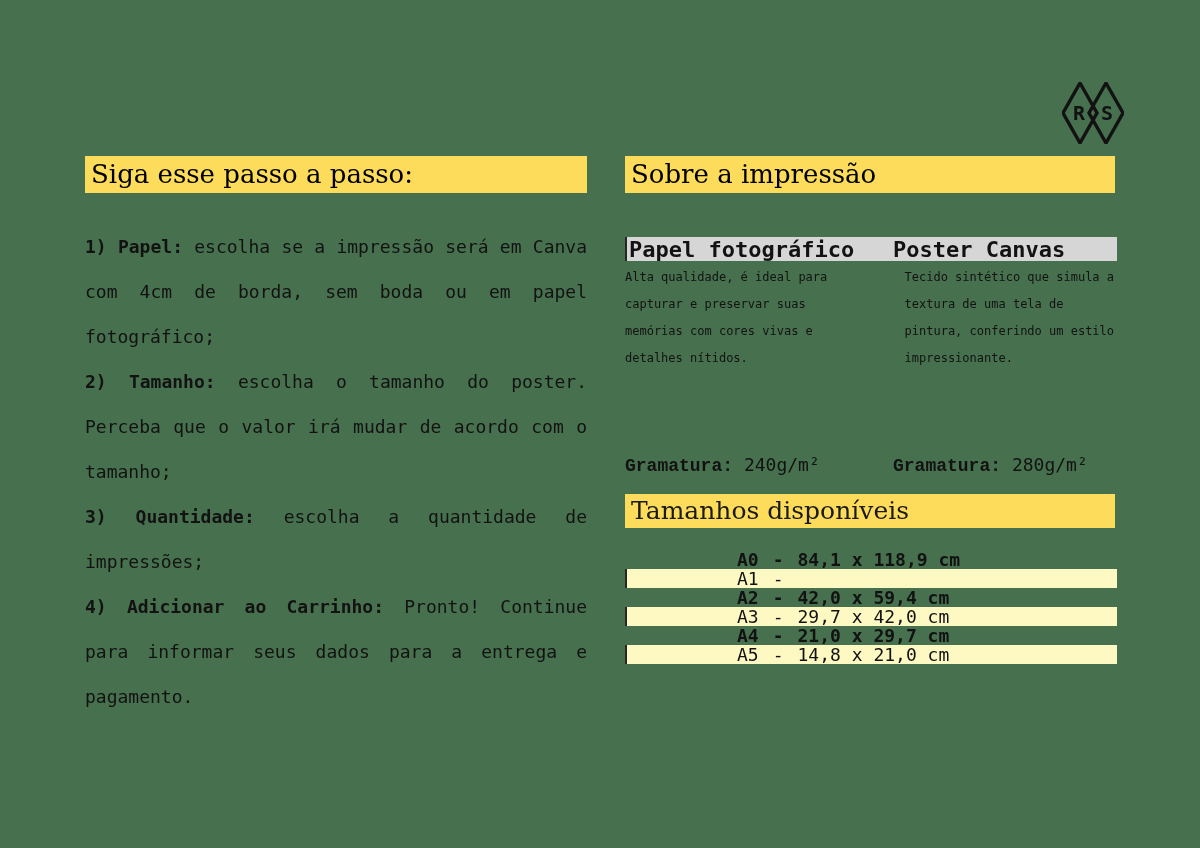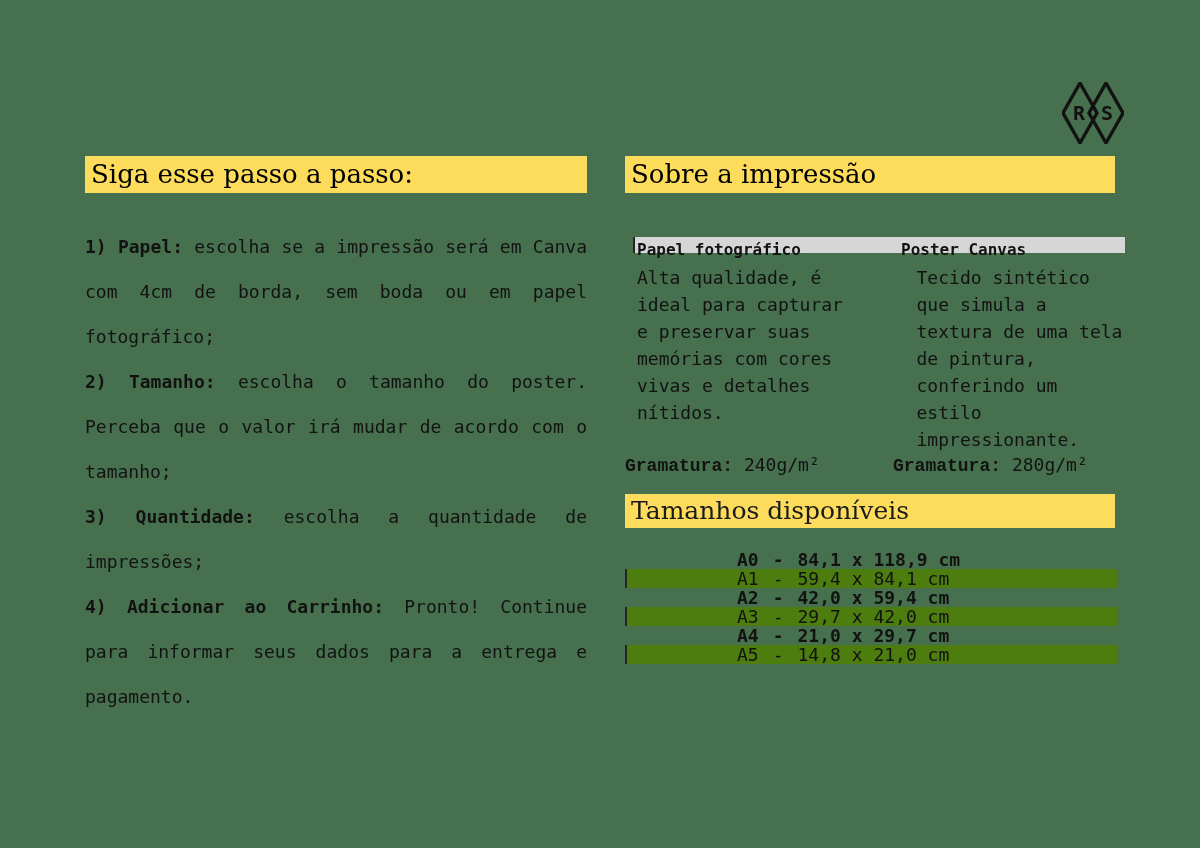--- a/index.html
+++ b/index.html
@@ -33,48 +33,48 @@
   }
   .steps p{margin:0;}
   .steps strong{font-weight:bold;}
   
   .right-panel{position:absolute;left:625px;top:156px;width:492px;height:560px;}
   .right-panel .ybar{position:absolute;left:0;top:0;width:484px;}
   .two-col{display:flex;}
   .col1{width:268px;padding-right:28px;box-sizing:border-box;}
   .col2{width:222px;}
   .mat-head{
-    position:absolute;left:0;top:81px;width:490px;height:16px;
+    position:absolute;left:0;top:81px;width:490px;height:24px;
     background:#D6D6D6;border-left:2px solid #262626;
-    font-weight:bold;font-size:16px;line-height:26px;margin-left:8px;
+    font-weight:bold;font-size:22px;line-height:26px;
   }
   .mat-head .col1{padding-left:2px;width:266px;}
   .mat-body{
-    position:absolute;left:12px;top:108px;width:490px;
-    font-size:18px;line-height:27px;gap:24px;
+    position:absolute;left:0;top:108px;width:490px;
+    font-size:12px;line-height:27px;gap:24px;
   }
   .mat-gram{
     position:absolute;left:0;top:295px;width:490px;
     font-size:18px;line-height:27px;white-space:nowrap;
   }
   .mat-gram strong{font-weight:bold;font-family:Liberation Mono, monospace;}
   .ybar2{
     position:absolute;left:0;top:338px;width:484px;height:34px;
     background:#FCDC5A;line-height:34px;padding-left:6px;
     font-family:"DejaVu Serif", serif;font-size:25px;white-space:nowrap;color:#1a1a1a;
   }
   .size-rows{position:absolute;left:0;top:394px;width:492px;}
   .size-row{
     height:19px;line-height:27px;
     display:flex;align-items:center;
     padding-left:112px;box-sizing:border-box;
     font-size:18px;white-space:nowrap;
   }
   .size-row.strong{font-weight:bold;}
-  .size-row.alt{background:#4d7c0f;border-left:2px solid #262626;padding-left:110px;}
+  .size-row.alt{background:#fef9c3;border-left:2px solid #262626;padding-left:110px;}
   .size-dash{margin:0 14px;}
 </style>
 </head>
 <body>
 
 <div class="page">
 
   <svg class="logo" viewBox="0 0 62 62">
     <polygon points="18,1 35,31 18,61 1,31" fill="none" stroke="#121212" stroke-width="3.4"></polygon>
     <polygon points="44,1 61,31 44,61 27,31" fill="none" stroke="#121212" stroke-width="3.4"></polygon>
@@ -120,21 +120,20 @@
 
     <div class="size-rows">
       <div class="size-row strong">
         <span>A0</span>
           <span class="size-dash">-</span>
           <span>84,1 x 118,9 cm</span>
       </div>
       <div class="size-row alt">
         <span>A1</span>
           <span class="size-dash">-</span>
-          <span>59,4 x 84,1 cm</span>
       </div>
       <div class="size-row strong">
         <span>A2</span>
           <span class="size-dash">-</span>
           <span>42,0 x 59,4 cm</span>
       </div>
       <div class="size-row alt">
         <span>A3</span>
           <span class="size-dash">-</span>
           <span>29,7 x 42,0 cm</span>

